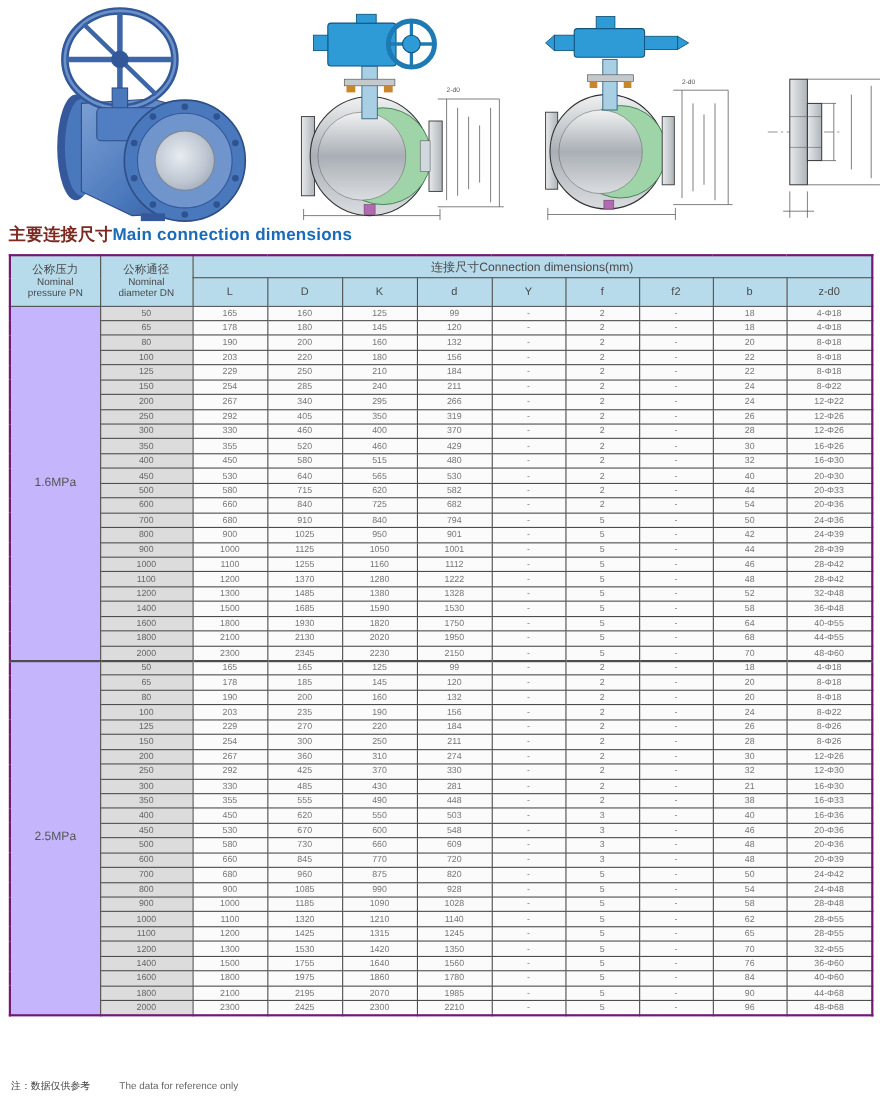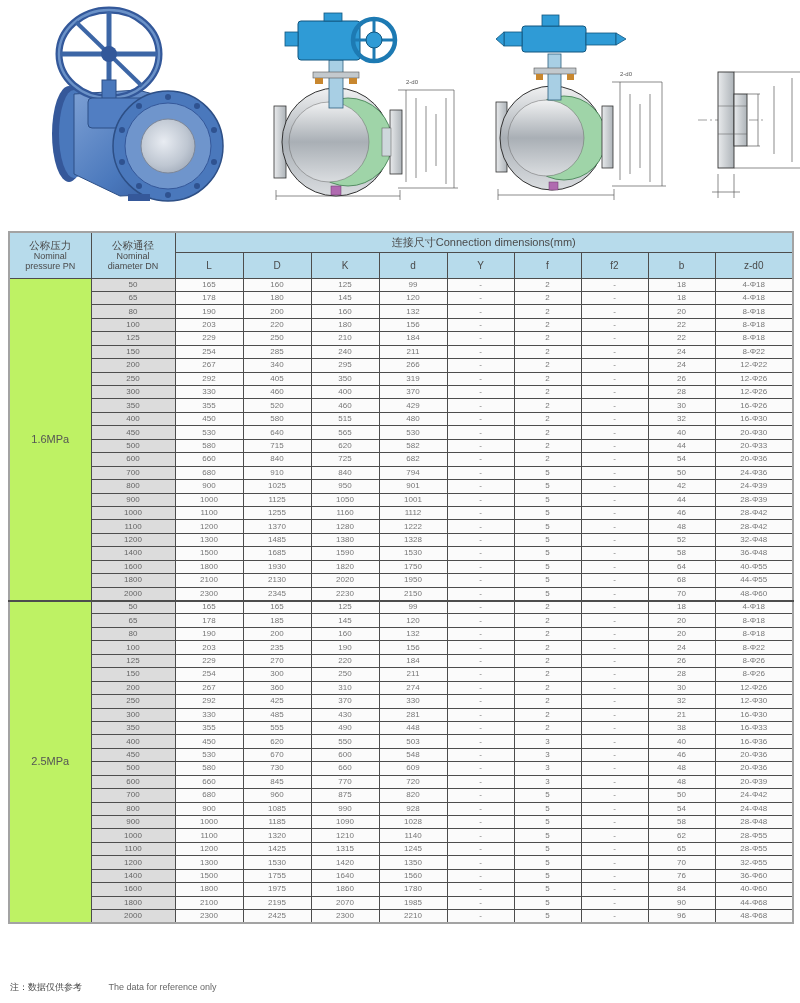--- a/index.html
+++ b/index.html
@@ -15,29 +15,29 @@
 
   
   .main-title { position: absolute; top: 203px; left: 8px; font-weight: bold; font-size: 15.5px; letter-spacing: 0.2px; }
   .title-zh { color: #7b2a22; }
   .title-en { color: #1b6cb8; }
 
   
   .table-wrap { position: absolute; top: 231px; left: 8px; }
   table.dims { border-collapse: collapse; table-layout: fixed; width: 784px; }
   table.dims td { border: 1px solid #4d4d4d; text-align: center; vertical-align: middle; padding: 0; }
-  table.dims { border: 2px solid #a3a3a3; }
+  table.dims { border: 2px solid #701a75; }
   thead td { background: #b7dbeb; color: #4a4a4a; }
   .hdr-main { font-size: 9px; line-height: 1.15; height: 46px; }
   .hdr-main .zh { font-size: 10.5px; }
   .hdr-group { font-size: 11px; height: 18px; margin-top: 32px; }
   .hdr-sub td { font-size: 10px; height: 22px; }
   tbody td { height: 13.45px; font-size: 8px; color: #777; background: #fbfbfb; line-height: 1; }
   tbody td.dn-cell { background: #dcdcdc; color: #666; }
-  tbody td.pressure-cell { background: #bef264; color: #555; font-size: 11px; }
+  tbody td.pressure-cell { background: #c4b5fd; color: #555; font-size: 11px; }
   tr.section-start td { border-top: 2px solid #4d4d4d; }
 
   
   .footnote { position: absolute; top: 981px; left: 10px; font-size: 9px; color: #444; }
   .footnote .en { color: #666; margin-left: 24px; }
 </style>
 </head>
 <body>
 
 <div class="page">
@@ -207,20 +207,23 @@
           <line x1="51" y1="144" x2="64" y2="144"></line>
           <line x1="38" y1="166" x2="114" y2="166"></line>
           <line x1="22" y1="172" x2="22" y2="196"></line>
           <line x1="38" y1="172" x2="38" y2="196"></line>
           <line x1="16" y1="190" x2="44" y2="190"></line>
         </g>
       </svg>
     </div>
   </div>
 
+  <div class="main-title">
+    <span class="title-zh">主要连接尺寸</span><span class="title-en">Main connection dimensions</span>
+  </div>
 
   <div class="table-wrap">
     <table class="dims">
       <colgroup>
         <col style="width:82px">
           <col style="width:84px">
         <col style="width:68px">
           <col style="width:68px">
           <col style="width:68px">
           <col style="width:68px">

